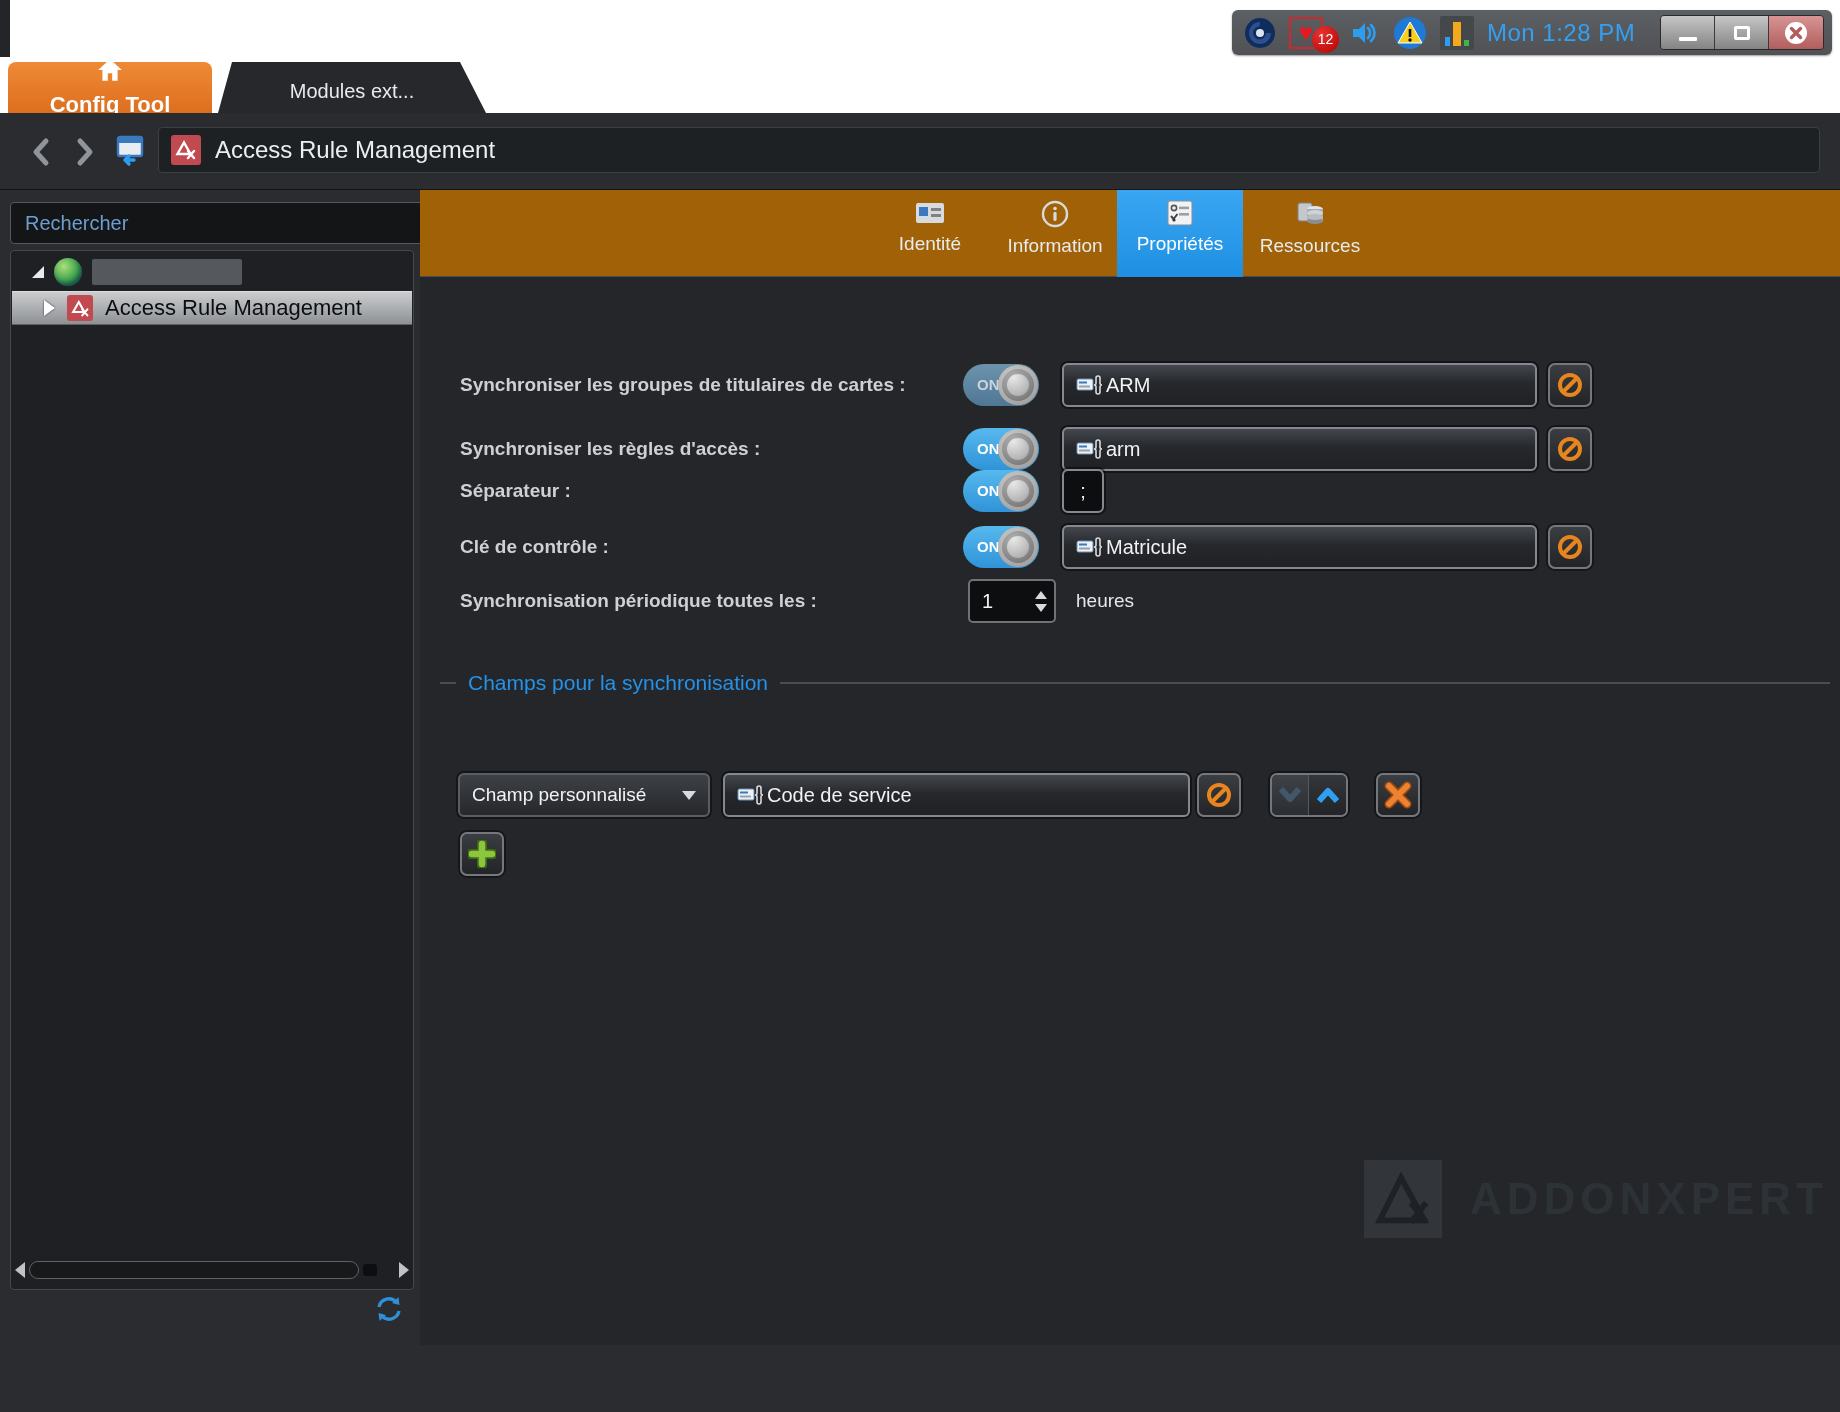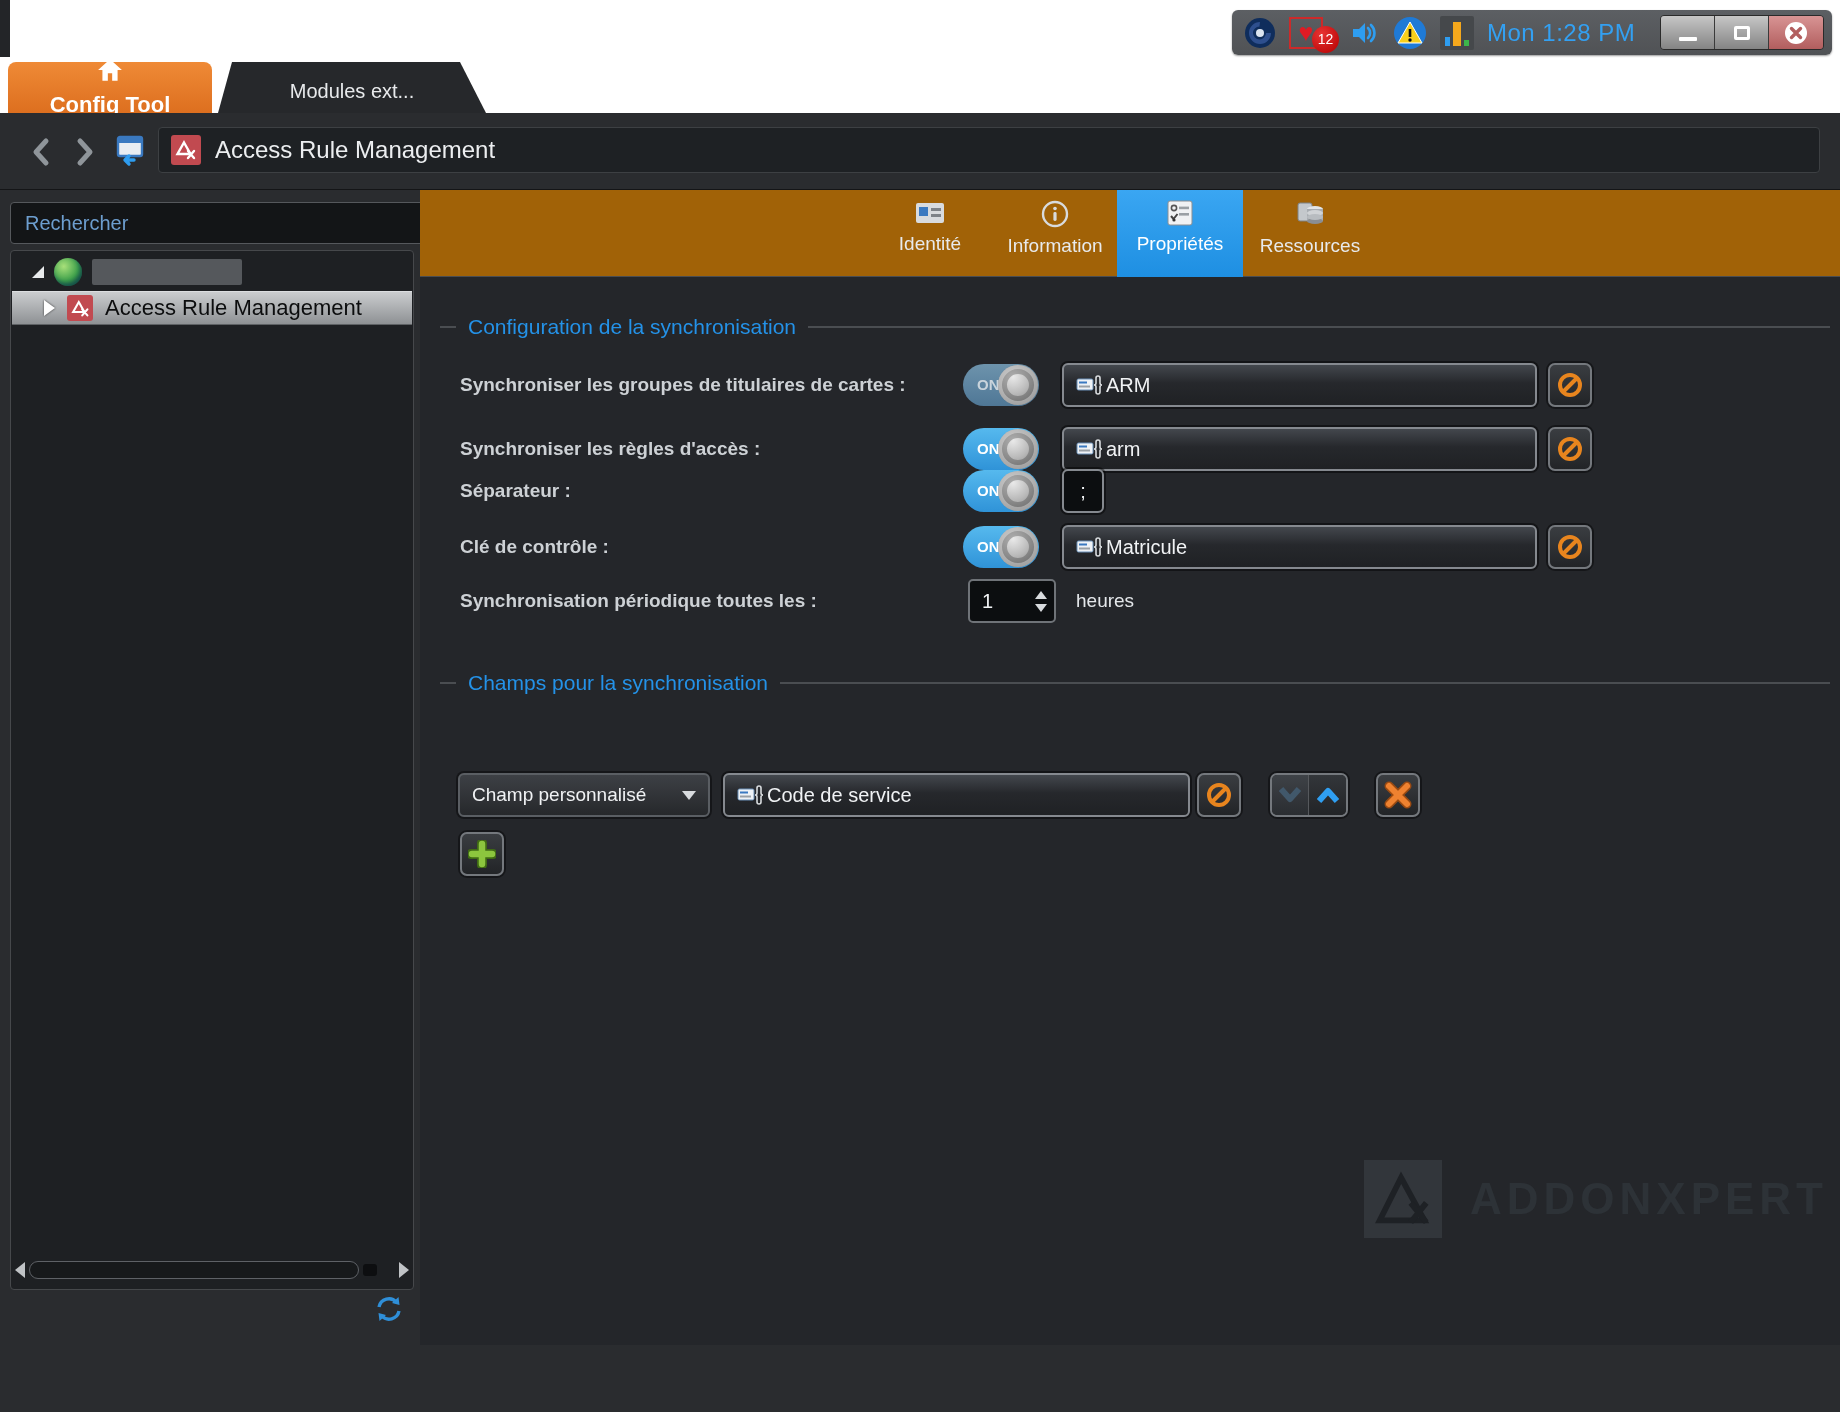--- a/index.html
+++ b/index.html
@@ -359,25 +359,20 @@
                   <ellipse cx="20" cy="17" rx="8" ry="3" fill="#b8bcc0"></ellipse>
                 </svg>
             </span>
             <span>Ressources</span>
           </div>
         </div>
       </div>
 
       <div class="content">
 
-        <div class="sec-head" style="top:35px;">
-          <span class="dash"></span>
-          <span class="title">Configuration de la synchronisation</span>
-          <span class="line"></span>
-        </div>
 
         <div class="crow" style="top:85px;">
           <span class="clabel">Synchroniser les groupes de titulaires de cartes :</span>
           <div class="toggle dim">
             <span class="on">ON</span>
               <span class="knob"></span>
           </div>
           <div class="efield f-val">
             <span>
               <svg width="30" height="24" viewBox="0 0 30 24">

